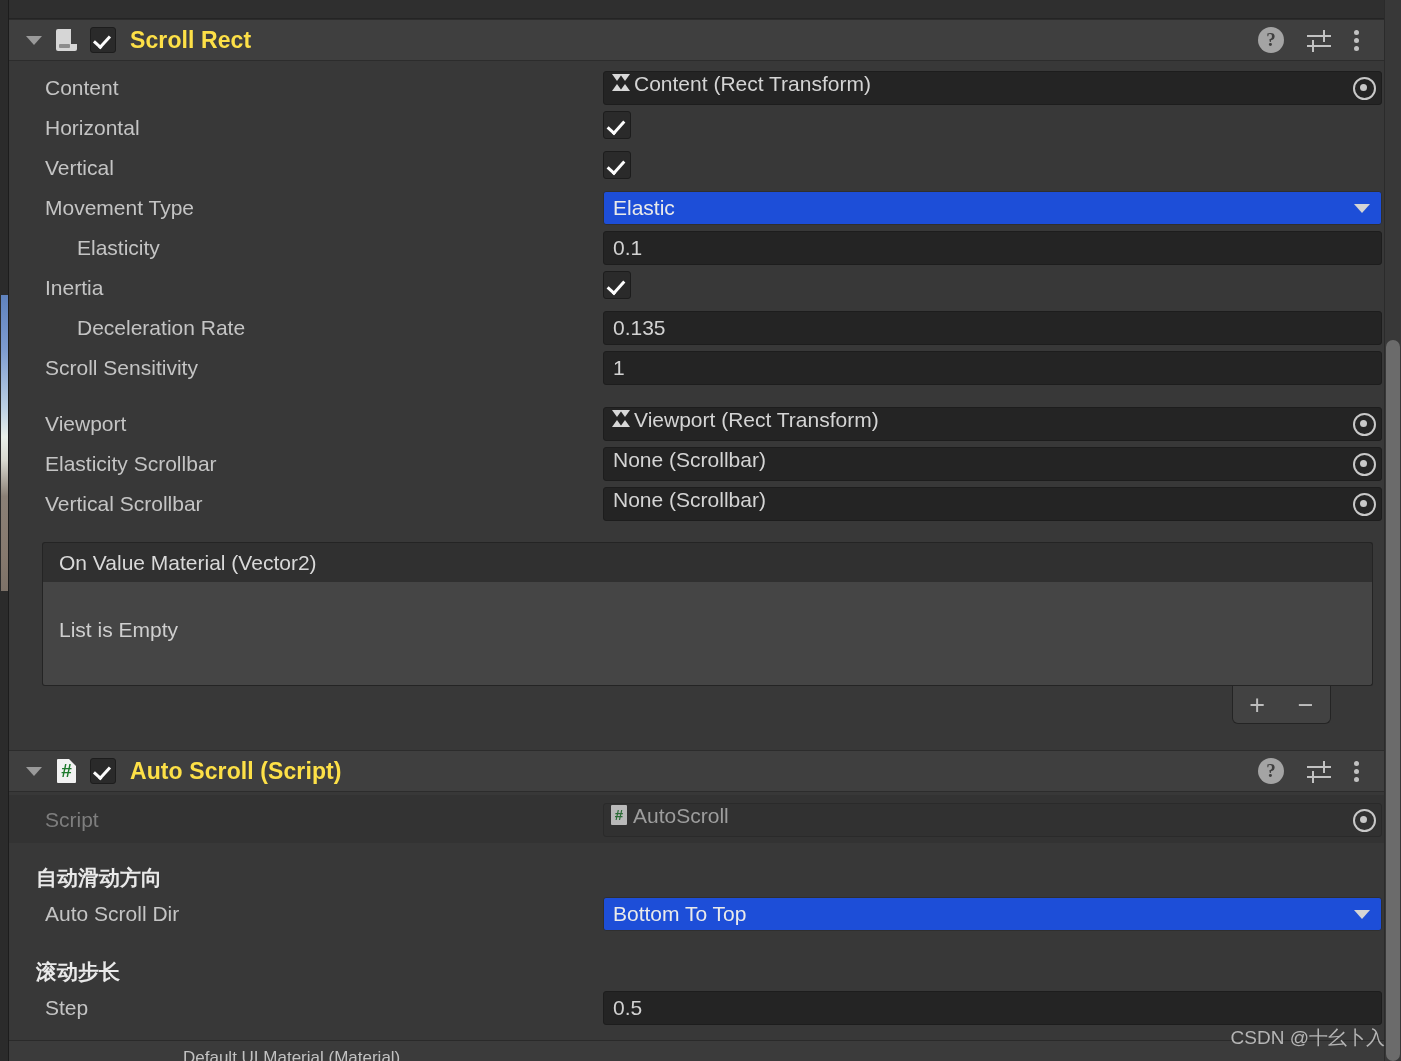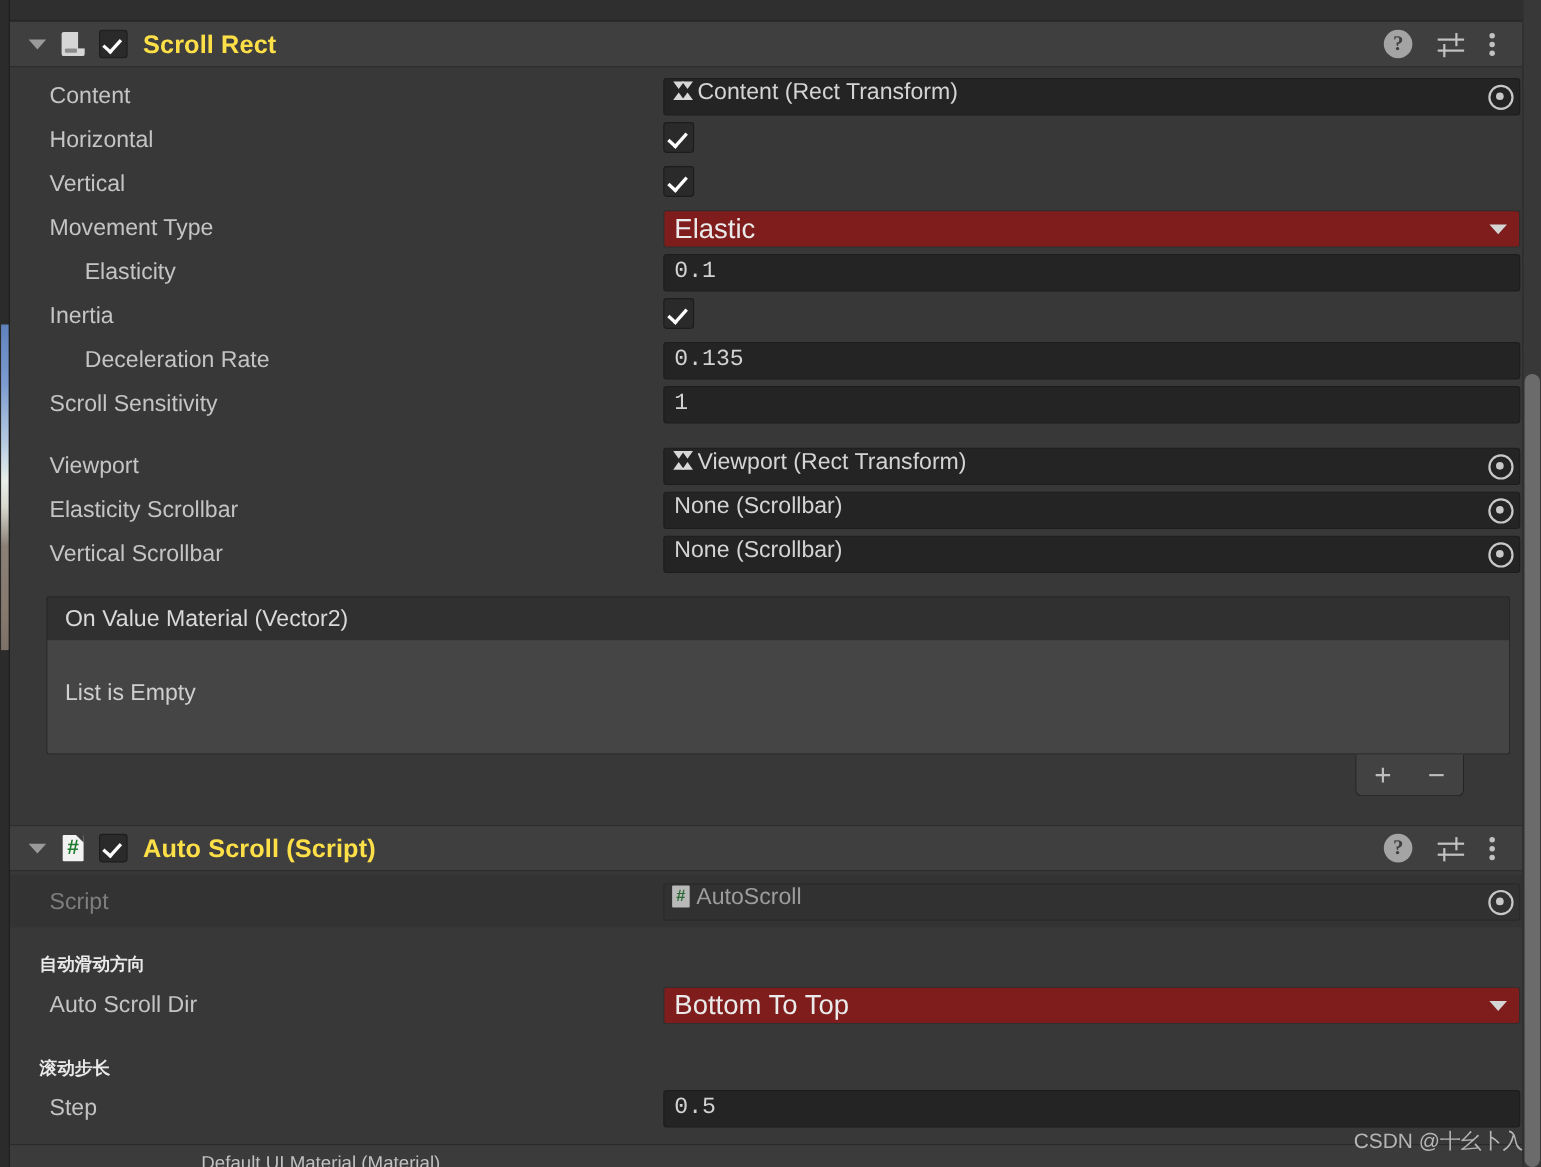--- a/index.html
+++ b/index.html
@@ -60,21 +60,21 @@
   .ico-preset .k2{left:6px;top:13px;width:2px;height:12px;}
   .ico-dots{width:8px;height:26px;position:relative;}
   .ico-dots i{position:absolute;left:0;width:5px;height:5px;border-radius:50%;background:#c2c2c2;}
   .ico-dots i:nth-child(1){top:3px;} .ico-dots i:nth-child(2){top:11px;} .ico-dots i:nth-child(3){top:19px;}
 
   
   .row{position:absolute;left:9px;width:1375px;height:40px;}
   .row-label{position:absolute;left:36px;top:0;height:40px;line-height:40px;font-size:21px;color:#c4c4c4;white-space:nowrap;}
   .row-label.indent{left:68px;}
   .row-label.dim{color:#7e7e7e;}
-  .section-head{position:absolute;left:36px;height:34px;line-height:34px;font-size:16px;color:#e9e9e9;font-weight:bold;white-space:nowrap;}
+  .section-head{position:absolute;left:36px;height:34px;line-height:34px;font-size:21px;color:#e9e9e9;font-weight:bold;white-space:nowrap;}
 
   .field{position:absolute;box-sizing:border-box;}
   
   .objfield{left:594px;width:779px;height:34px;background:#242424;border:1px solid #1d1d1d;border-radius:3px;
     display:flex;align-items:flex-start;}
   .objfield .oico{width:22px;height:22px;margin-left:5px;position:relative;flex:0 0 auto;}
   .rt-ico i{position:absolute;width:0;height:0;}
   .rt-ico .t1{left:3px;top:2px;border-left:5px solid transparent;border-right:5px solid transparent;border-top:7px solid #d8d8d8;}
   .rt-ico .t2{left:11px;top:2px;border-left:5px solid transparent;border-right:5px solid transparent;border-top:7px solid #d8d8d8;}
   .rt-ico .t3{left:3px;top:12px;border-left:5px solid transparent;border-right:5px solid transparent;border-bottom:7px solid #d8d8d8;}
@@ -90,25 +90,25 @@
   .picker .ring{width:19px;height:19px;border-radius:50%;border:2px solid #c8c8c8;position:relative;}
   .picker .ring::after{content:"";position:absolute;left:5px;top:5px;width:7px;height:7px;border-radius:50%;background:#c8c8c8;}
 
   
   .cbfield{left:594px;width:28px;height:28px;top:3px;background:#2a2a2a;border:1px solid #1c1c1c;border-radius:3px;}
   .cbfield::after{content:"";position:absolute;left:7px;top:5px;width:7px;height:14px;
     border:solid #fdfdfd;border-width:0 3px 3px 0;transform:rotate(42deg);}
 
   
   .numfield{left:594px;width:779px;height:34px;background:#242424;border:1px solid #1d1d1d;border-radius:3px;
-    font-size:21px;color:#d2d2d2;line-height:32px;padding-left:9px;font-family:Liberation Mono, monospace;}
-
-  
-  .dropfield{left:594px;width:779px;height:34px;background:#7f1d1d;border:1px solid #2f2f2f;border-radius:3px;
-    font-size:25px;color:#eaeaea;line-height:32px;padding-left:9px;}
+    font-size:21px;color:#d2d2d2;line-height:32px;padding-left:9px;}
+
+  
+  .dropfield{left:594px;width:779px;height:34px;background:#1d4ed8;border:1px solid #2f2f2f;border-radius:3px;
+    font-size:21px;color:#eaeaea;line-height:32px;padding-left:9px;}
   .dropfield .arrow{position:absolute;right:11px;top:12px;width:0;height:0;
     border-left:8px solid transparent;border-right:8px solid transparent;border-top:9px solid #d5d5d5;}
 
   
   .evt{position:absolute;left:42px;width:1331px;box-sizing:border-box;}
   .evt-head{top:542px;height:40px;background:#303030;border:1px solid #242424;border-bottom:none;
     border-radius:3px 3px 0 0;}
   .evt-head .t{position:absolute;left:16px;top:0;height:40px;line-height:40px;font-size:21px;color:#d9d9d9;}
   .evt-body{top:582px;height:104px;background:#454545;border:1px solid #242424;border-top:none;border-radius:0 0 3px 3px;}
   .evt-body .empty{position:absolute;left:16px;top:36px;font-size:21px;color:#cfcfcf;}

